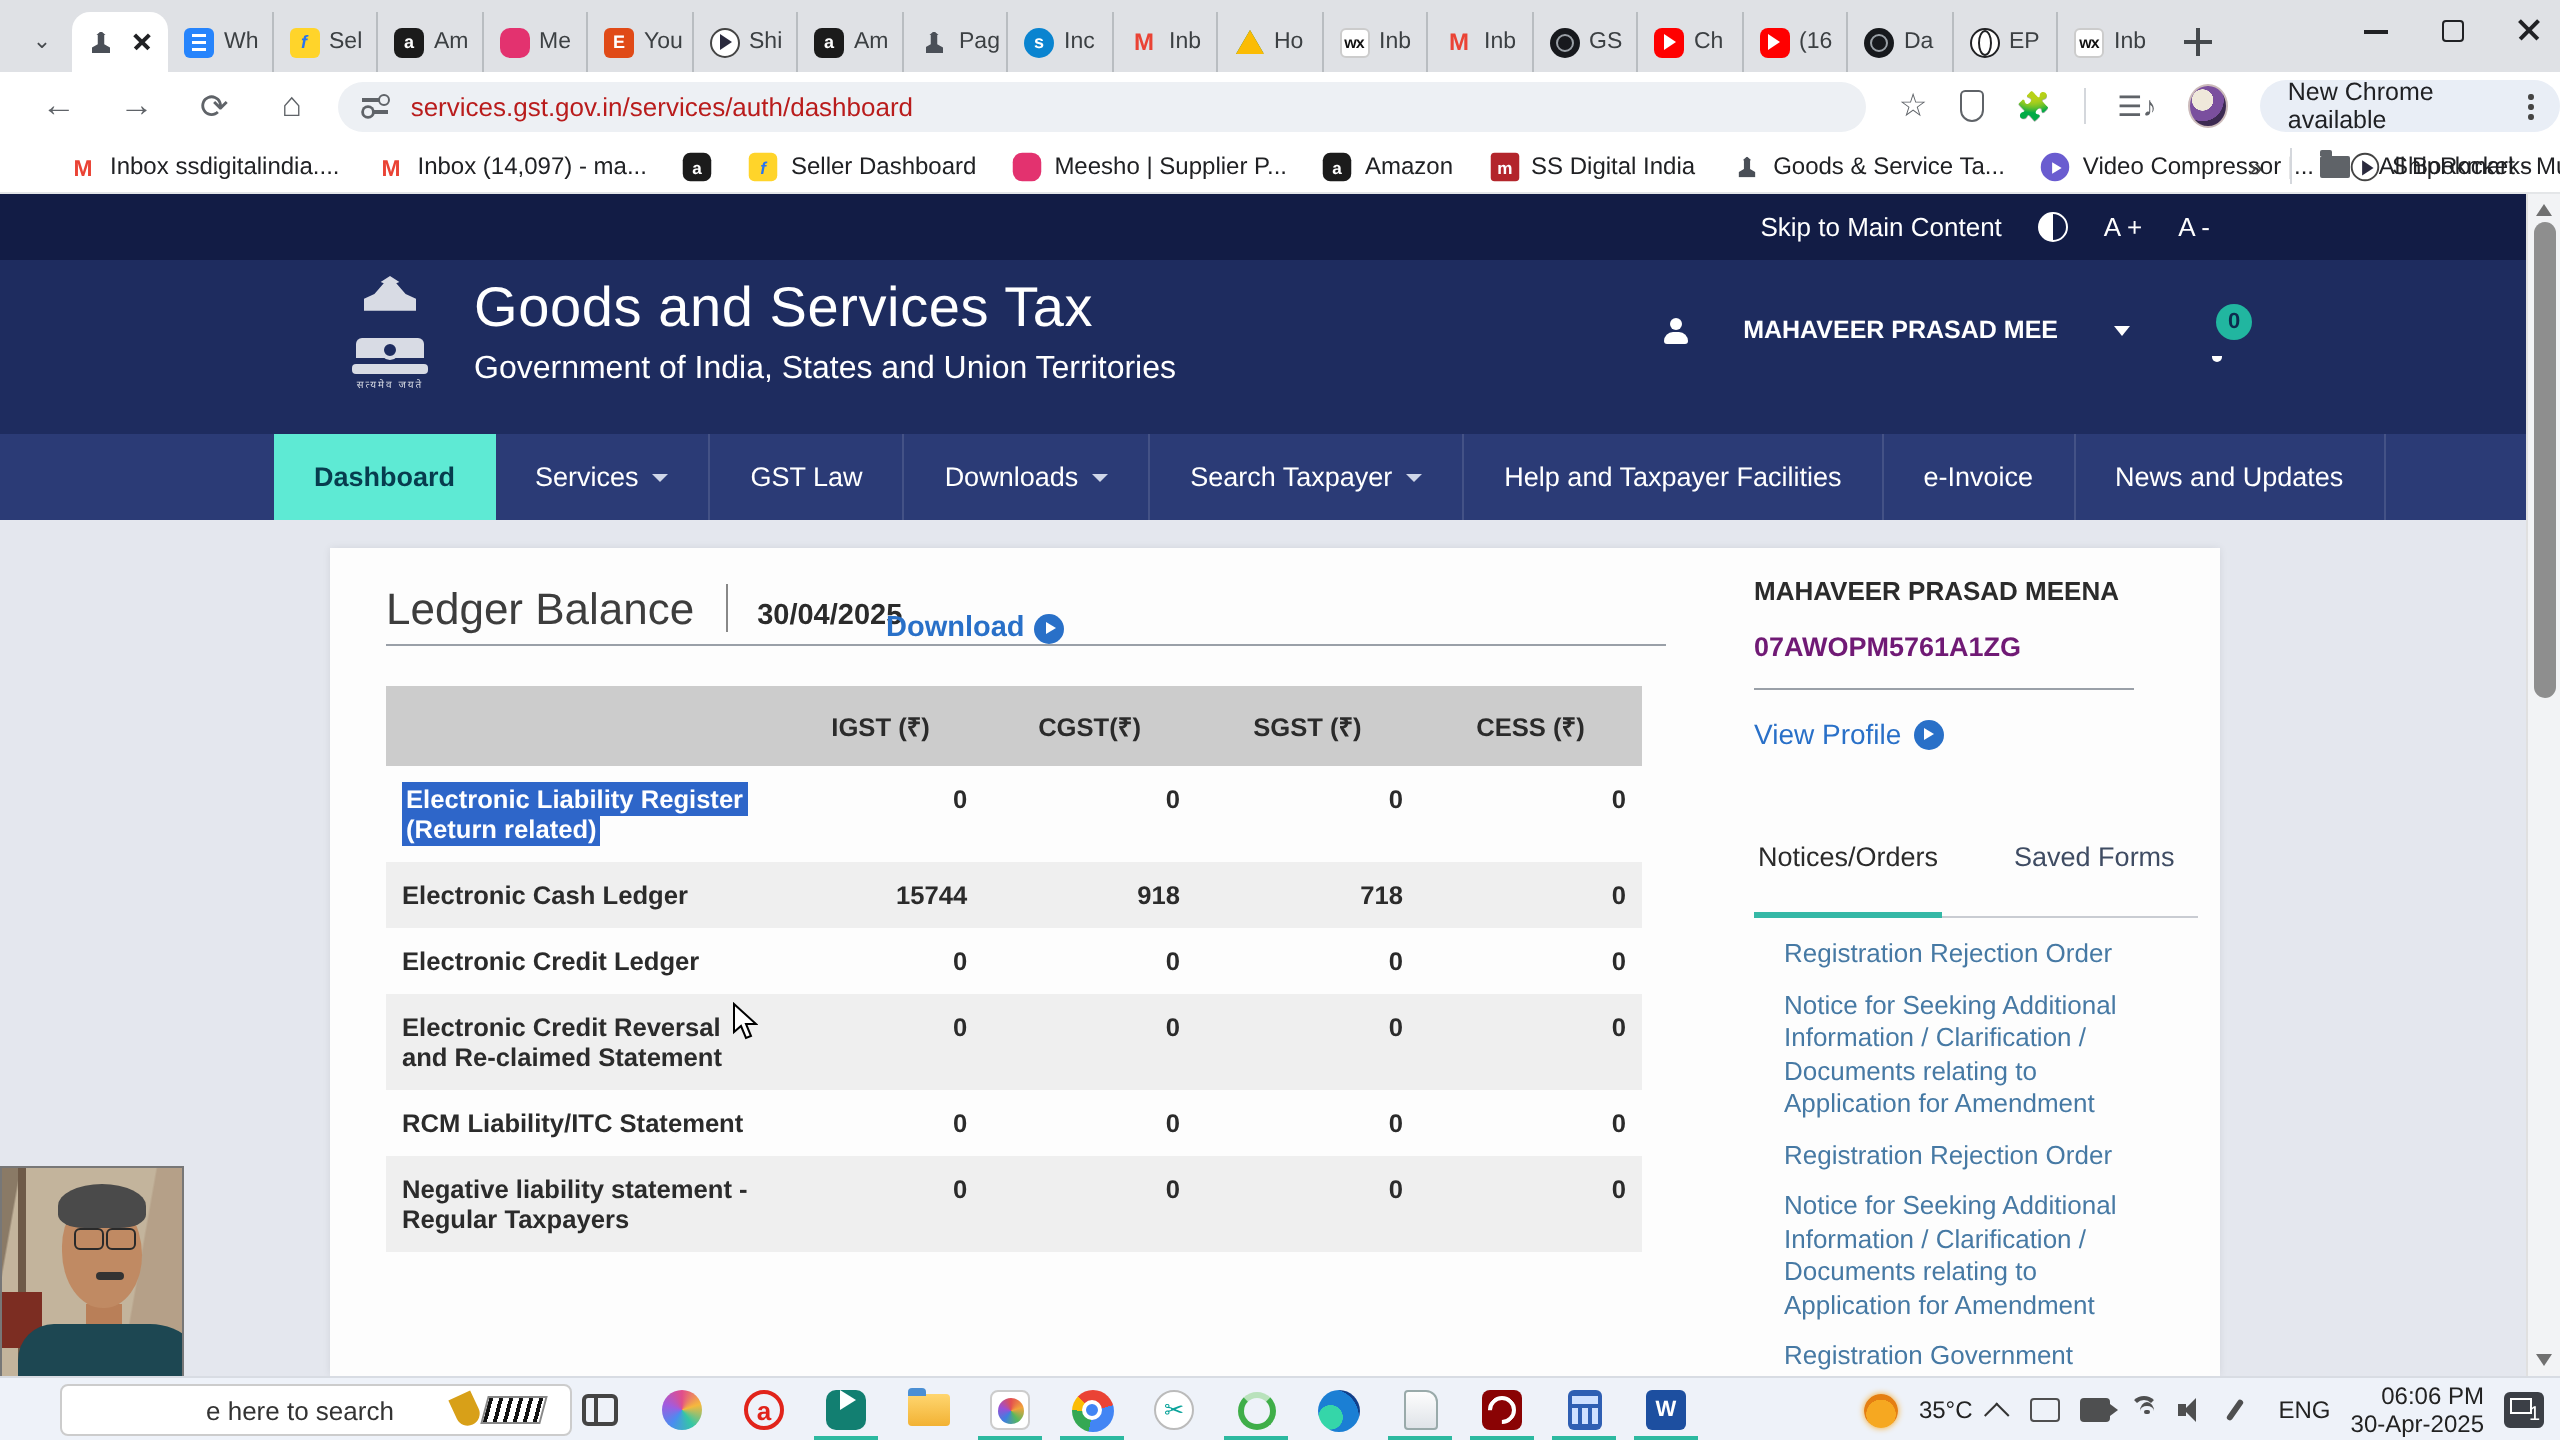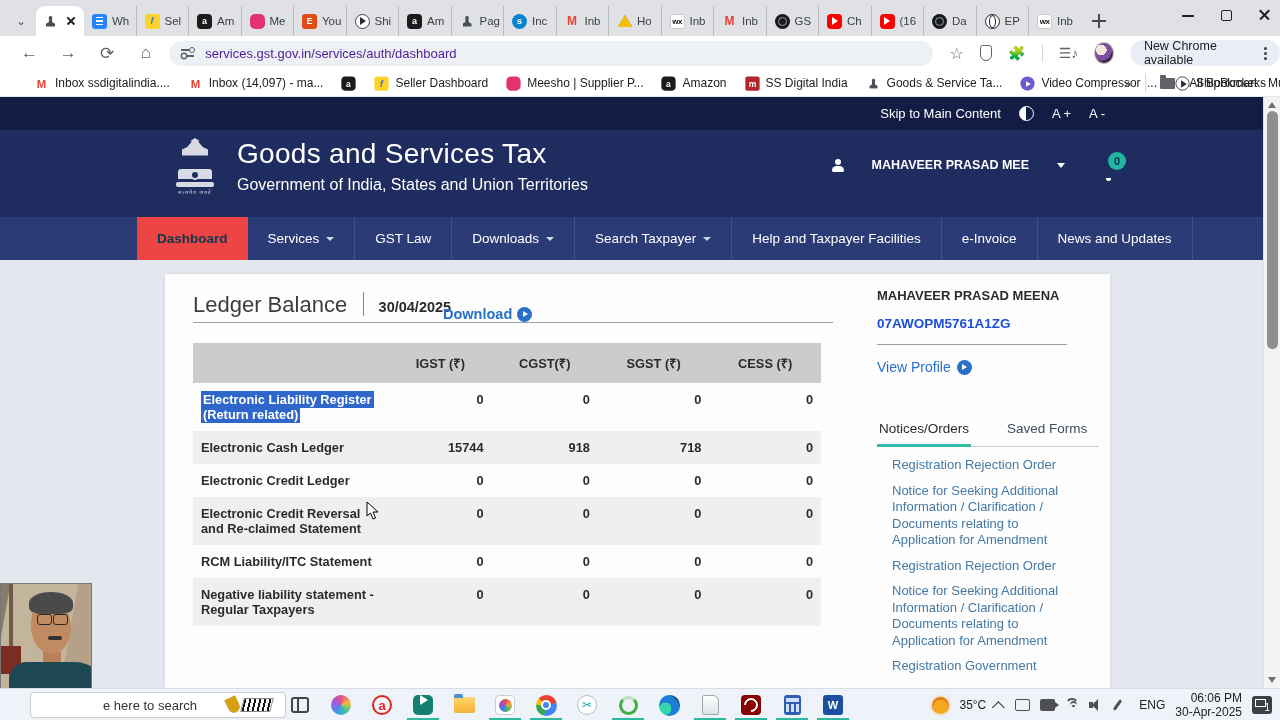--- a/index.html
+++ b/index.html
@@ -44,21 +44,21 @@
   .fv-globe { background:#fff; border-radius:50%; border:1.5px solid #202124; } .fv-globe:before{ content:""; width:5px; height:11px; border:1.2px solid #202124; border-radius:50%; }
   .fv-m-red { background:#b3252b; color:#fff; border-radius:2px; }
   .fv-video-purple { background:#6a5cd0; border-radius:50%; } .fv-video-purple:before{ content:""; width:0; height:0; border-left:5px solid #fff; border-top:3.5px solid transparent; border-bottom:3.5px solid transparent; margin-left:1px; }
 
   #toolbar { position:absolute; left:0; top:36px; width:1280px; height:34px; background:#fff; display:flex; align-items:center; }
   .nav-ic { color:#5f6368; font-size:17px; margin-left:20px; width:20px; text-align:center; }
   #omnibox { margin-left:14px; width:810px; height:25px; background:#edf0f4; border-radius:13px; display:flex; align-items:center; padding:0 12px; gap:10px; }
   #omni-tune { width:14px; height:12px; position:relative; }
   #omni-tune:before { content:""; position:absolute; left:0; top:2px; width:13px; height:1.6px; background:#5f6368; box-shadow:0 6px 0 #5f6368; }
   #omni-tune:after { content:""; position:absolute; left:8px; top:0; width:4px; height:4px; border:1.4px solid #5f6368; border-radius:50%; background:#edf0f4; box-shadow:-8px 6px 0 -1px #edf0f4, -8px 6px 0 0.4px #5f6368; }
-  #url-text { font-size:13px; color:#4c1d95; }
+  #url-text { font-size:13px; color:#b91c1c; }
   .tb-right { display:flex; align-items:center; gap:16px; margin-left:16px; color:#5f6368; }
   .star { font-size:16px; }
   .shield { width:14px; height:16px; border:1.5px solid #5f6368; border-radius:3px 3px 7px 7px; }
   .puzzle { font-size:14px; }
   .vdiv { width:1px; height:18px; background:#d4d7dc; }
   .rlist { font-size:14px; }
   .avatar-owl { width:22px; height:22px; border-radius:50%; background:radial-gradient(circle at 35% 35%, #efe8da 0 30%, #7a4f9e 31% 60%, #3c2a52 61%); border:1px solid #cbb; }
   #update-pill { background:#e9eef6; border-radius:14px; height:26px; display:flex; align-items:center; padding:0 10px 0 14px; font-size:12.5px; color:#202124; gap:8px; }
   .kebab { width:3px; height:3px; background:#444; border-radius:50%; box-shadow:0 5px 0 #444, 0 -5px 0 #444; margin:0 3px; }
 
@@ -91,21 +91,21 @@
   .person-ic:after{ content:""; position:absolute; left:0; top:6.5px; width:12px; height:6px; background:#fff; border-radius:6px 6px 2px 2px; }
   .caret-dn { width:0; height:0; border-left:4px solid transparent; border-right:4px solid transparent; border-top:5px solid #fff; display:inline-block; }
   .bell-wrap { position:relative; margin-left:8px; }
   .bell { width:14px; height:13px; background:#fff; clip-path:polygon(50% 0,62% 8%,72% 20%,76% 55%,88% 75%,12% 75%,24% 55%,28% 20%,38% 8%); }
   .bell:after{ content:""; }
   .bell-dot { position:absolute; left:5px; top:13px; width:5px; height:3px; background:#fff; border-radius:0 0 3px 3px; }
   .badge-0 { position:absolute; left:7px; top:-13px; width:18px; height:18px; border-radius:50%; background:#21b6a0; color:#0d2b4e; font-size:11px; font-weight:bold; display:flex; align-items:center; justify-content:center; }
 
   #navbar { position:absolute; left:0; top:120px; width:100%; height:43px; background:#2b3b76; display:flex; padding-left:137px; }
   .nav-item { display:flex; align-items:center; gap:7px; padding:0 20px; color:#fff; font-size:13.5px; border-right:1px solid rgba(255,255,255,0.12); }
-  .nav-item.active { background:#ef4444; color:#073c4e; font-weight:bold; border-right:none; }
+  .nav-item.active { background:#5eead4; color:#073c4e; font-weight:bold; border-right:none; }
   .nav-item .caret { width:0; height:0; border-left:4px solid transparent; border-right:4px solid transparent; border-top:4.5px solid #cfd6e8; }
 
   #card { position:absolute; left:165px; top:177px; width:945px; height:414px; background:#fdfdfd; box-shadow:0 0 4px rgba(0,0,0,.08); }
   #ledger-head { position:absolute; left:28px; top:18px; width:640px; border-bottom:1px solid #9aa0a8; padding-bottom:4px; }
   #ledger-title { font-size:22px; color:#3d3d3d; display:inline-block; }
   .title-div { display:inline-block; width:1px; height:24px; background:#888; margin:0 10px -4px 16px; }
   #ledger-date { font-size:14.5px; font-weight:bold; color:#2b2b2b; }
   #download-link { position:absolute; left:250px; top:14px; color:#2970c8; font-size:14.5px; font-weight:bold; display:flex; align-items:center; gap:5px; }
   .circ-arrow { width:15px; height:15px; border-radius:50%; background:#2970c8; display:inline-flex; align-items:center; justify-content:center; }
   .circ-arrow:before { content:""; width:0; height:0; border-left:5px solid #fff; border-top:3.5px solid transparent; border-bottom:3.5px solid transparent; margin-left:1px; }
@@ -114,25 +114,25 @@
   #ledger-table th { background:#ccc; font-weight:bold; text-align:center; padding:11px 4px; }
   #ledger-table th:first-child { width:196px; }
   #ledger-table td { padding:9px 8px 9px 8px; vertical-align:top; font-weight:bold; }
   #ledger-table td.val { text-align:right; padding-right:8px; }
   #ledger-table tr.stripe { background:#efefef; }
   #ledger-table td .lbl { display:inline; }
   #ledger-table tr.selected .lbl { background:#2e66c9; color:#fff; box-decoration-break:clone; -webkit-box-decoration-break:clone; padding:1px 2px; }
 
   #profile-col { position:absolute; left:712px; top:14px; width:210px; }
   #prof-name { font-size:13px; font-weight:bold; color:#2b2b2b; }
-  #prof-gstin { font-size:13.5px; font-weight:bold; color:#1d4ed8; margin-top:13px; }
+  #prof-gstin { font-size:13.5px; font-weight:bold; color:#701a75; margin-top:13px; }
   #prof-hr { width:190px; height:1px; background:#9aa0a8; margin-top:13px; }
   #view-profile { margin-top:14px; color:#2970c8; font-size:14px; display:flex; align-items:center; gap:6px; }
   #side-tabs { display:flex; margin-top:40px; border-bottom:1px solid #c9ccd2; width:222px; }
-  .side-tab { font-size:13.5px; padding:6px 2px 8px 2px; color:#3f4c63; }
+  .side-tab { font-size:13.5px; padding:6px 2px 20px 2px; color:#3f4c63; }
   .side-tab.active { color:#2b2b2b; border-bottom:3px solid #35b8a6; margin-bottom:-1px; }
   .side-tab + .side-tab { margin-left:34px; }
   #notices { margin-top:10px; }
   #notices p { color:#4679a4; font-size:13px; line-height:16.5px; margin:9px 0 9px 15px; width:178px; }
 
   
   #scrollbar { position:absolute; right:0; top:97px; width:17px; height:591px; background:#f2f3f5; border-left:1px solid #e0e0e0; }
   .sb-arrow { position:absolute; left:4px; width:0; height:0; border-left:4.5px solid transparent; border-right:4.5px solid transparent; }
   .sb-up { top:5px; border-bottom:6px solid #707070; }
   .sb-dn { bottom:5px; border-top:6px solid #707070; }

